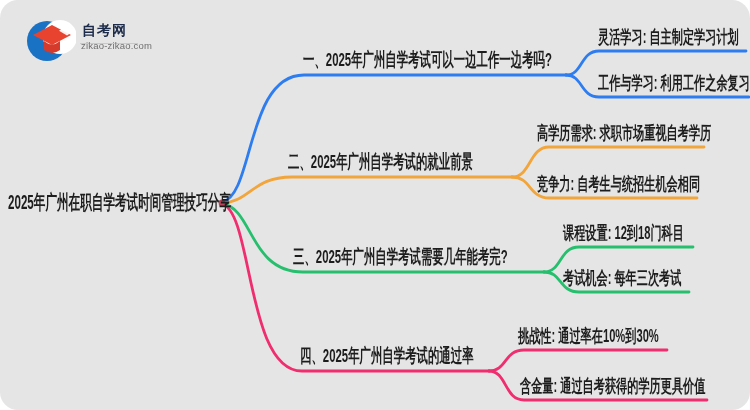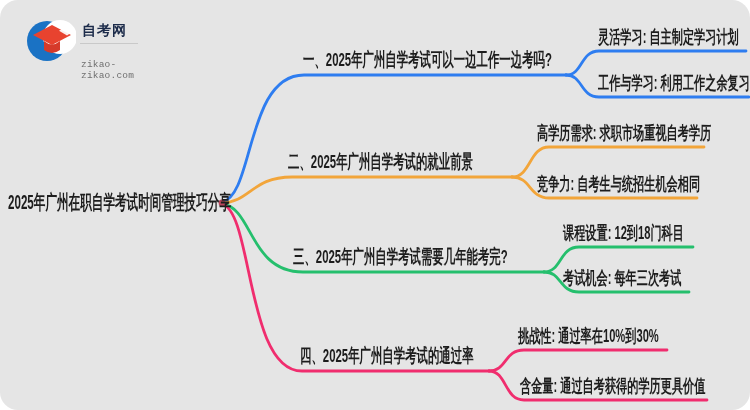--- a/index.html
+++ b/index.html
@@ -33,22 +33,22 @@
   .logo{position:absolute;left:24px;top:14px;width:130px;height:52px;}
   .logo-icon{position:absolute;left:2px;top:2px;}
   .logo-title{
     position:absolute;left:58px;top:8px;
     font-size:14px;font-weight:700;color:#1c2b4a;letter-spacing:1px;
   }
   .logo-divider{
     position:absolute;left:56px;top:29px;width:58px;height:1px;background:#c9c9c9;
   }
   .logo-domain{
-    position:absolute;left:57px;top:45px;
-    font-size:9.5px;color:#6f6f6f;letter-spacing:0.2px;font-family:Liberation Mono, monospace;
+    position:absolute;left:57px;top:26px;
+    font-size:9.5px;color:#6f6f6f;letter-spacing:0.2px;
   }
 </style>
 </head>
 <body>
 
 <div class="canvas">
 
   <svg class="wires" viewBox="0 0 750 410" fill="none">
     <g stroke-width="2.8" stroke-linecap="round">
       <path d="M222 202 C254 196 246 75 304 75 L566 75" stroke="#2e7df0"></path>

